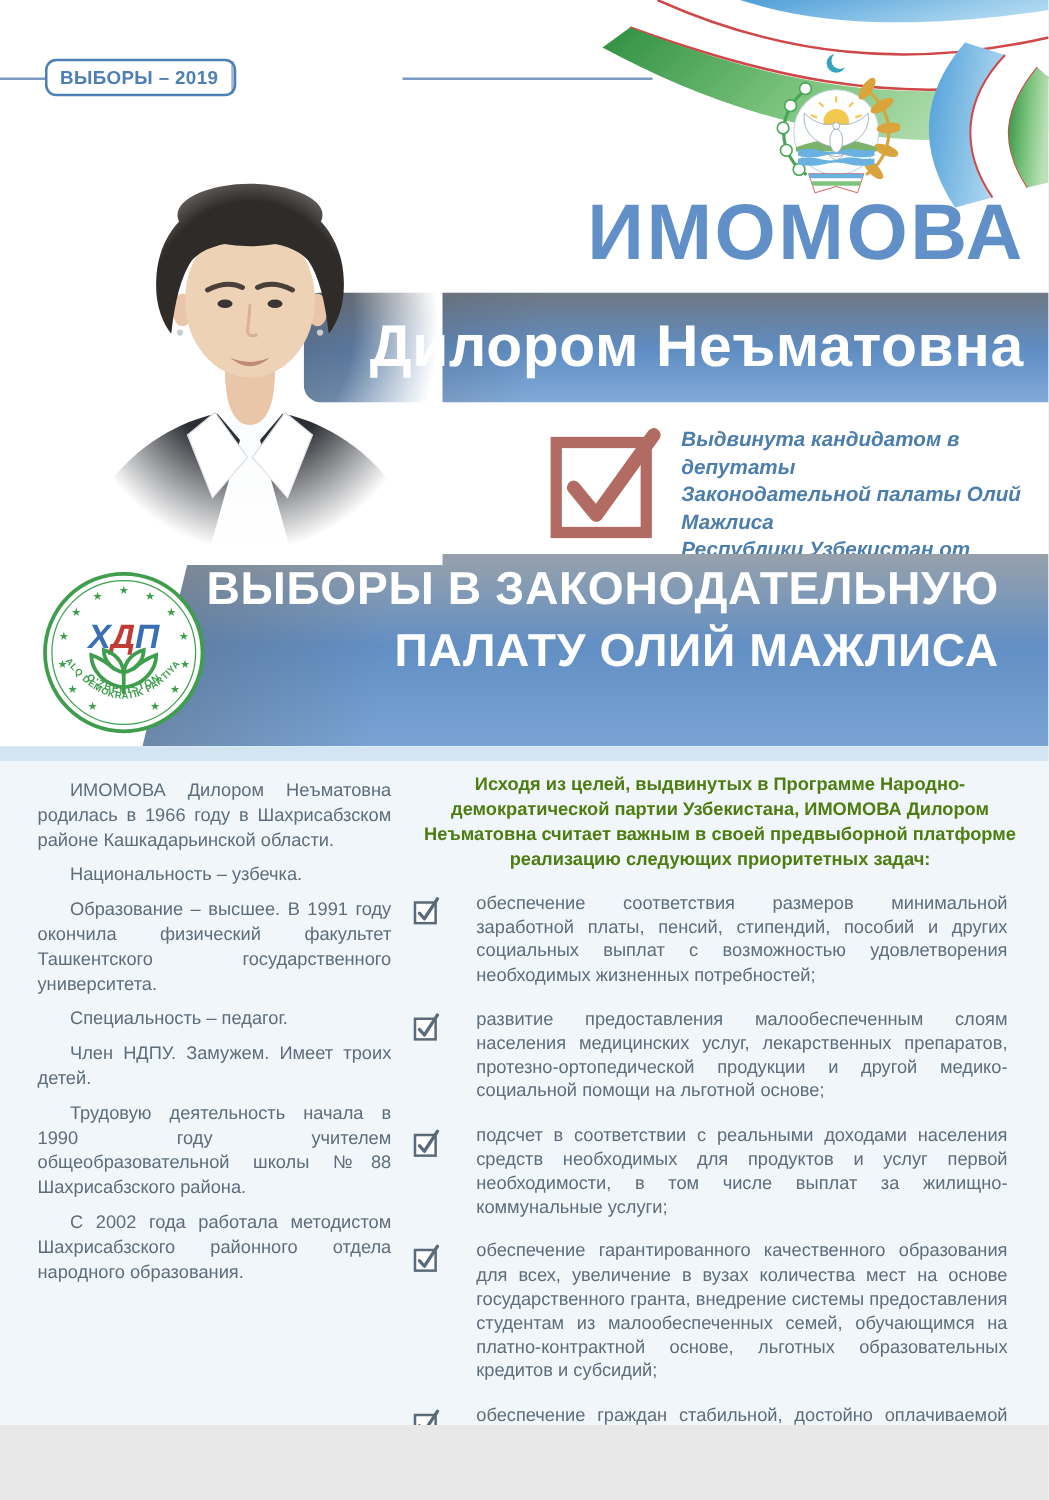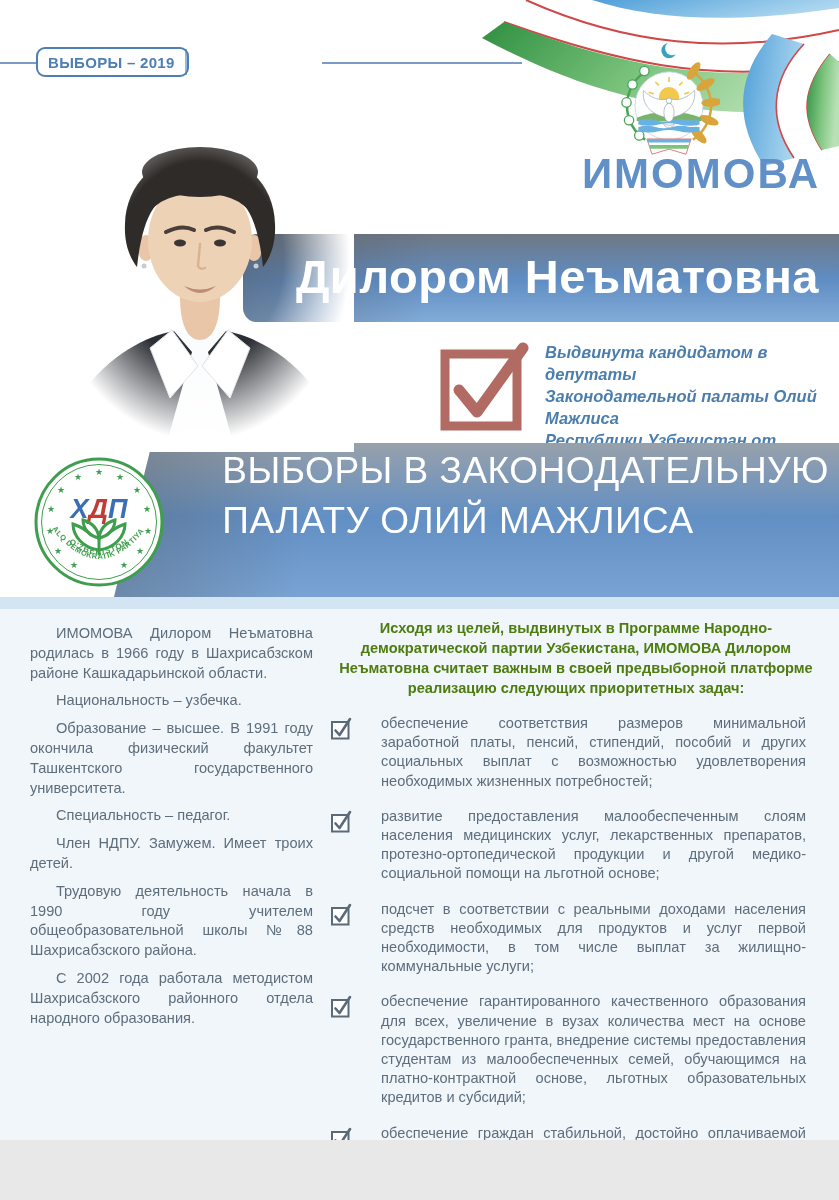--- a/index.html
+++ b/index.html
@@ -19,41 +19,41 @@
   
   .ribbon{position:absolute;right:0;top:0;width:365px;height:190px;}
   .emblem{position:absolute;left:618px;top:38px;width:102px;height:122px;}
 
   
   .photo-wrap{position:absolute;left:52px;top:90px;width:296px;height:356px;z-index:3;}
   .photo-vignette{position:absolute;inset:-6px;
       background:radial-gradient(ellipse 52% 52% at 50% 48%, rgba(255,255,255,0) 52%, #ffffff 94%);}
 
   
-  .title-surname{position:absolute;right:19px;top:150px;font-size:42px;font-weight:bold;
+  .title-surname{position:absolute;right:19px;top:150px;font-size:63px;font-weight:bold;
                  color:#6090c7;letter-spacing:2px;z-index:2;}
   .name-band{position:absolute;left:243px;right:0;top:234px;height:88px;z-index:1;
       border-radius:14px 0 0 14px;
       background:linear-gradient(100deg, rgba(78,84,94,.5) 0%, rgba(78,84,94,0) 32%),
                  linear-gradient(180deg,#6f7885 0%,#5f8dc3 52%,#82abd8 100%);}
   .name-band .name-text{position:absolute;right:20px;top:0;line-height:86px;font-size:47px;
                         font-weight:bold;color:#fff;letter-spacing:.5px;}
 
   
   .nom-box{position:absolute;left:437px;top:340px;width:92px;height:92px;}
   .nom-text{position:absolute;left:545px;top:341px;width:300px;font-size:16.5px;line-height:22px;
             font-weight:bold;font-style:italic;color:#4b7dad;}
 
   
   .banner{position:absolute;left:90px;right:0;top:443px;height:154px;z-index:1;
       background:linear-gradient(100deg, rgba(88,96,106,.5) 0%, rgba(88,96,106,0) 30%),
                  linear-gradient(180deg,#97a1ab 0%,#628fc4 48%,#79a3d3 100%);
       -webkit-clip-path:polygon(62px 0,100% 0,100% 100%,24px 100%);
       clip-path:polygon(62px 0,100% 0,100% 100%,24px 100%);}
-  .banner-text{position:absolute;right:10px;top:3px;color:#fff;font-weight:normal;
+  .banner-text{position:absolute;right:40px;top:3px;text-align:right;color:#fff;font-weight:bold;
                font-size:37px;line-height:50px;letter-spacing:.5px;}
   .party-logo{position:absolute;left:33px;top:456px;width:132px;height:132px;z-index:2;}
 
   
   .content-bg{position:absolute;left:0;top:597px;right:0;height:603px;
       background:linear-gradient(180deg,#d3e5f3 0,#d3e5f3 12px,#f1f6fa 12px);}
   .bio-col{position:absolute;left:30px;top:624px;width:283px;font-size:14.6px;line-height:19.8px;
            color:#5d6d7c;text-align:justify;z-index:2;}
   .bio-col p{margin:0 0 8px;text-indent:26px;}
   .plat-col{position:absolute;left:330px;top:618px;width:492px;font-size:14.6px;line-height:19.2px;

